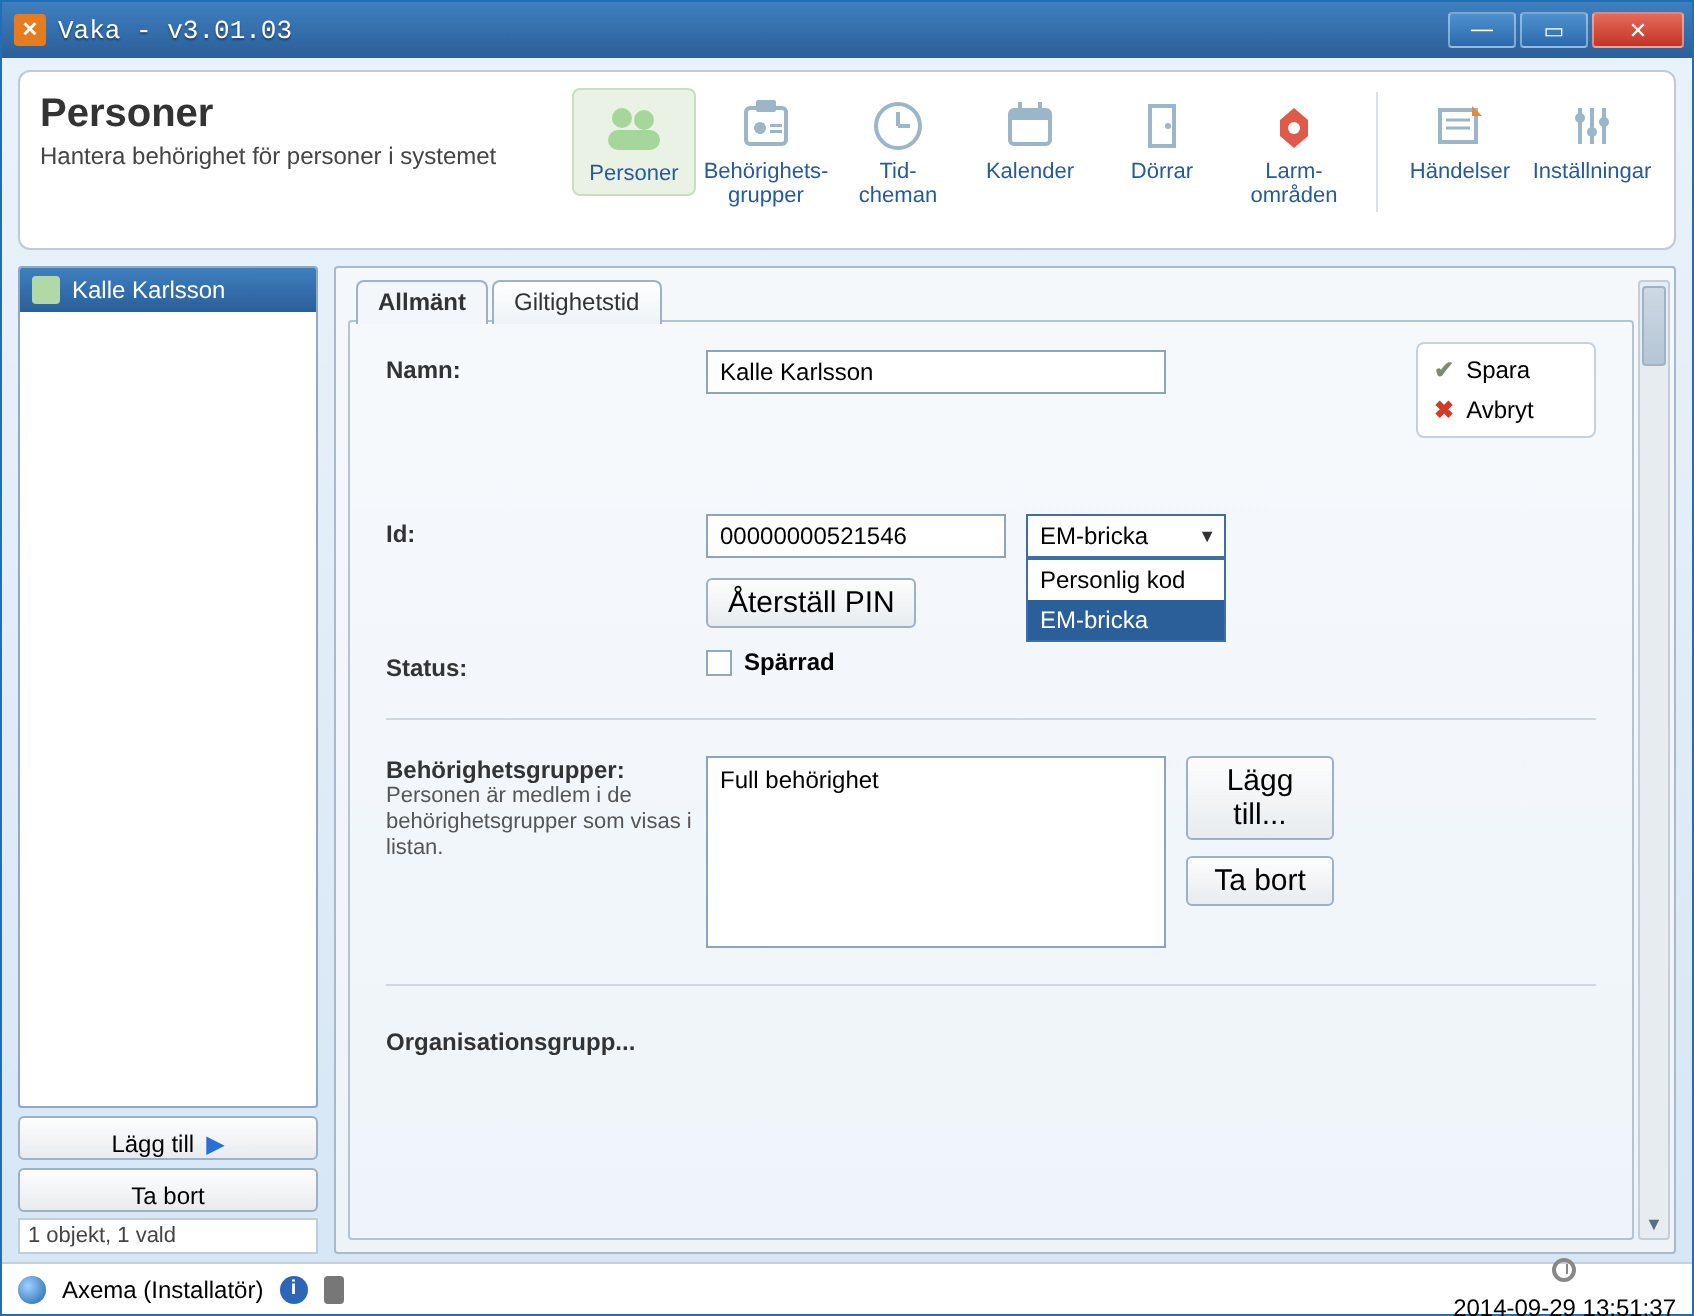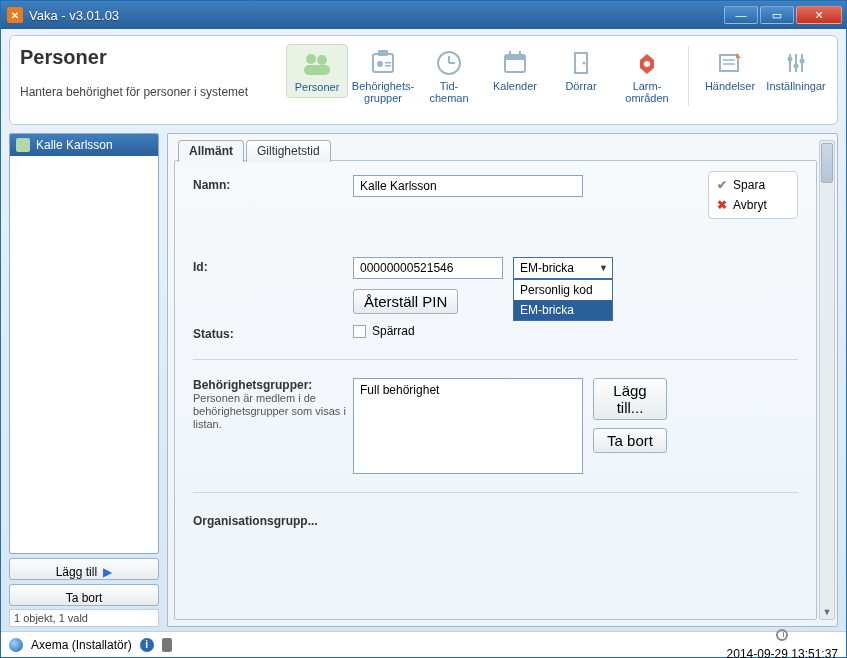--- a/index.html
+++ b/index.html
@@ -1,30 +1,30 @@
 <!DOCTYPE html>
 <html><head>
 <meta charset="utf-8">
 <style>
   * { box-sizing: border-box; }
   html, body { margin:0; padding:0; font-family: "Segoe UI", Tahoma, Arial, sans-serif; font-size: 12px; }
 
   .window { width:847px; height:658px; border:1px solid #1f6fb2; background:linear-gradient(#eaf3fb,#d6e6f5); position:relative; }
   .titlebar { height:28px; background:linear-gradient(#3f7fbf,#2a5f99); color:#fff; display:flex; align-items:center; padding:0 4px; }
   .titlebar .appicon { width:16px; height:16px; background:#e77b1f; margin:0 6px 0 2px; display:flex; align-items:center; justify-content:center; font-weight:bold; color:#fff; border-radius:2px; font-size:10px;}
-  .titlebar .title { flex:1; font-size:13px; text-shadow:0 1px 1px rgba(0,0,0,.4);}
+  .titlebar .title { flex:1; font-size:13px; text-shadow:0 1px 1px rgba(0,0,0,.4);font-family:Liberation Mono, monospace;}
   .winbtns { display:flex; gap:2px; }
   .winbtn { width:34px; height:18px; border:1px solid rgba(255,255,255,.4); border-radius:2px; display:flex; align-items:center; justify-content:center; color:#fff; font-size:11px; }
   .winbtn.min, .winbtn.max { background:linear-gradient(#4f91cf,#2a6aac); }
   .winbtn.close { background:linear-gradient(#e36a5b,#c43524); width:46px; }
 
   .ribbon { margin:6px 8px; background:#fff; border:1px solid #bfcad6; border-radius:6px; padding:8px 10px 4px 10px; display:flex; align-items:flex-start; gap:10px; min-height:90px;}
   .ribbon-left { display:flex; flex-direction:column; justify-content:flex-start; padding-top:2px; }
   .ribbon-title { font-size:20px; font-weight:bold; color:#333; }
-  .ribbon-sub { color:#444; margin-top:16px; }
+  .ribbon-sub { color:#444; margin-top:2px; }
   .ribbon-items { display:flex; gap:4px; margin-left:auto; align-items:flex-start; }
   .ritem { width:62px; display:flex; flex-direction:column; align-items:center; text-align:center; padding:4px 2px; border-radius:4px; cursor:pointer; }
   .ritem.active { background:#e9f2e5; border:1px solid #c6dfbf; }
   .ritem .ricon { width:34px; height:30px; margin-bottom:2px; display:flex; align-items:center; justify-content:center; }
   .ritem .rlab { font-size:11px; color:#265a9a; line-height:12px; }
   .rdiv { width:1px; height:60px; background:#dce0e6; margin:0 6px; align-self:center; }
 
   .content { position:absolute; left:8px; right:8px; top:132px; bottom:30px; display:flex; gap:8px; }
 
   .leftpanel { width:150px; display:flex; flex-direction:column; }
@@ -260,21 +260,21 @@
         <div class="row">
           <div class="lbl"></div>
           <div class="val">
             <button class="btn"><span>Återställ PIN</span></button>
           </div>
         </div>
 
         <div class="row">
           <div class="lbl">Status:</div>
           <div class="val">
-            <label style="display:flex; align-items:center; gap:6px;">
+            <label style="display:flex; align-items:center; gap:6px;font-weight:bold;">
               <span class="check"></span>
               <span>Spärrad</span>
             </label>
           </div>
         </div>
 
         <div class="hr"></div>
 
         <div class="row" style="align-items:flex-start;">
           <div style="width:160px;">

